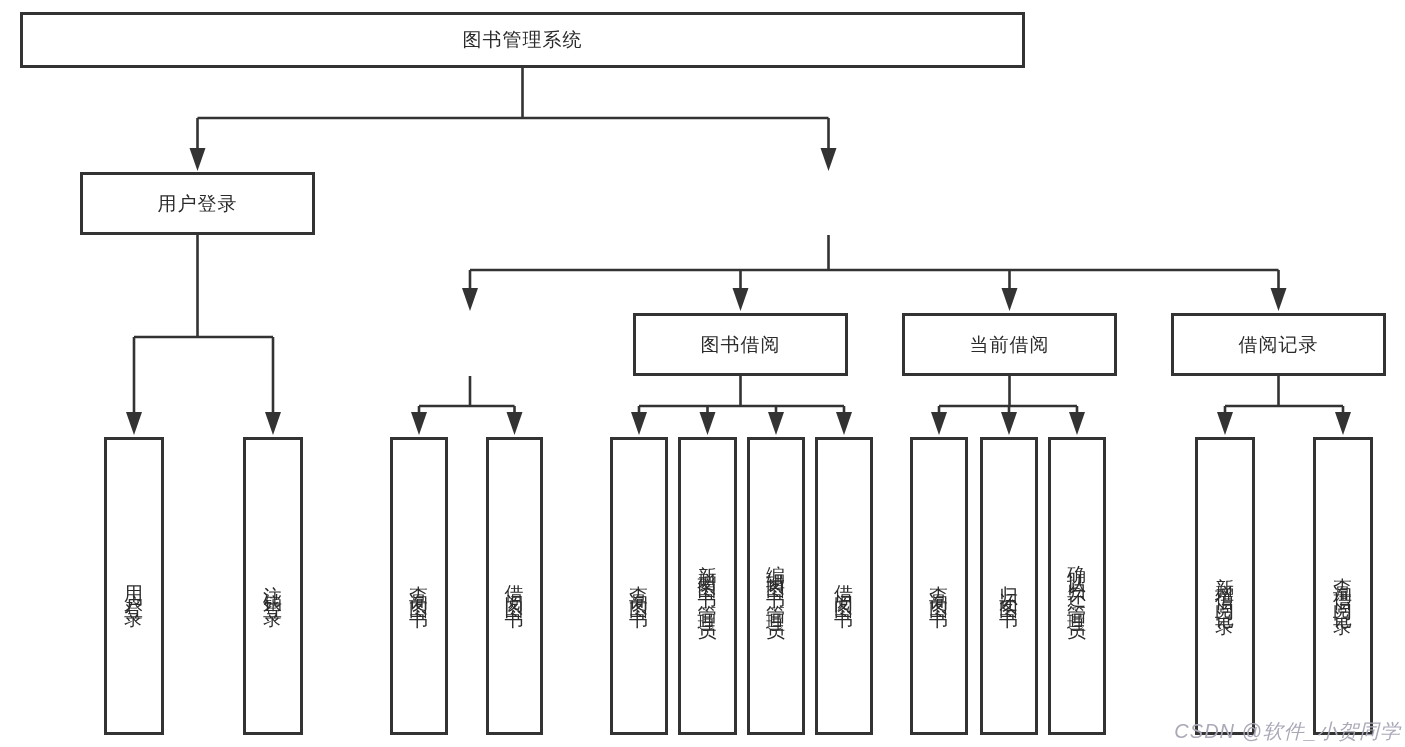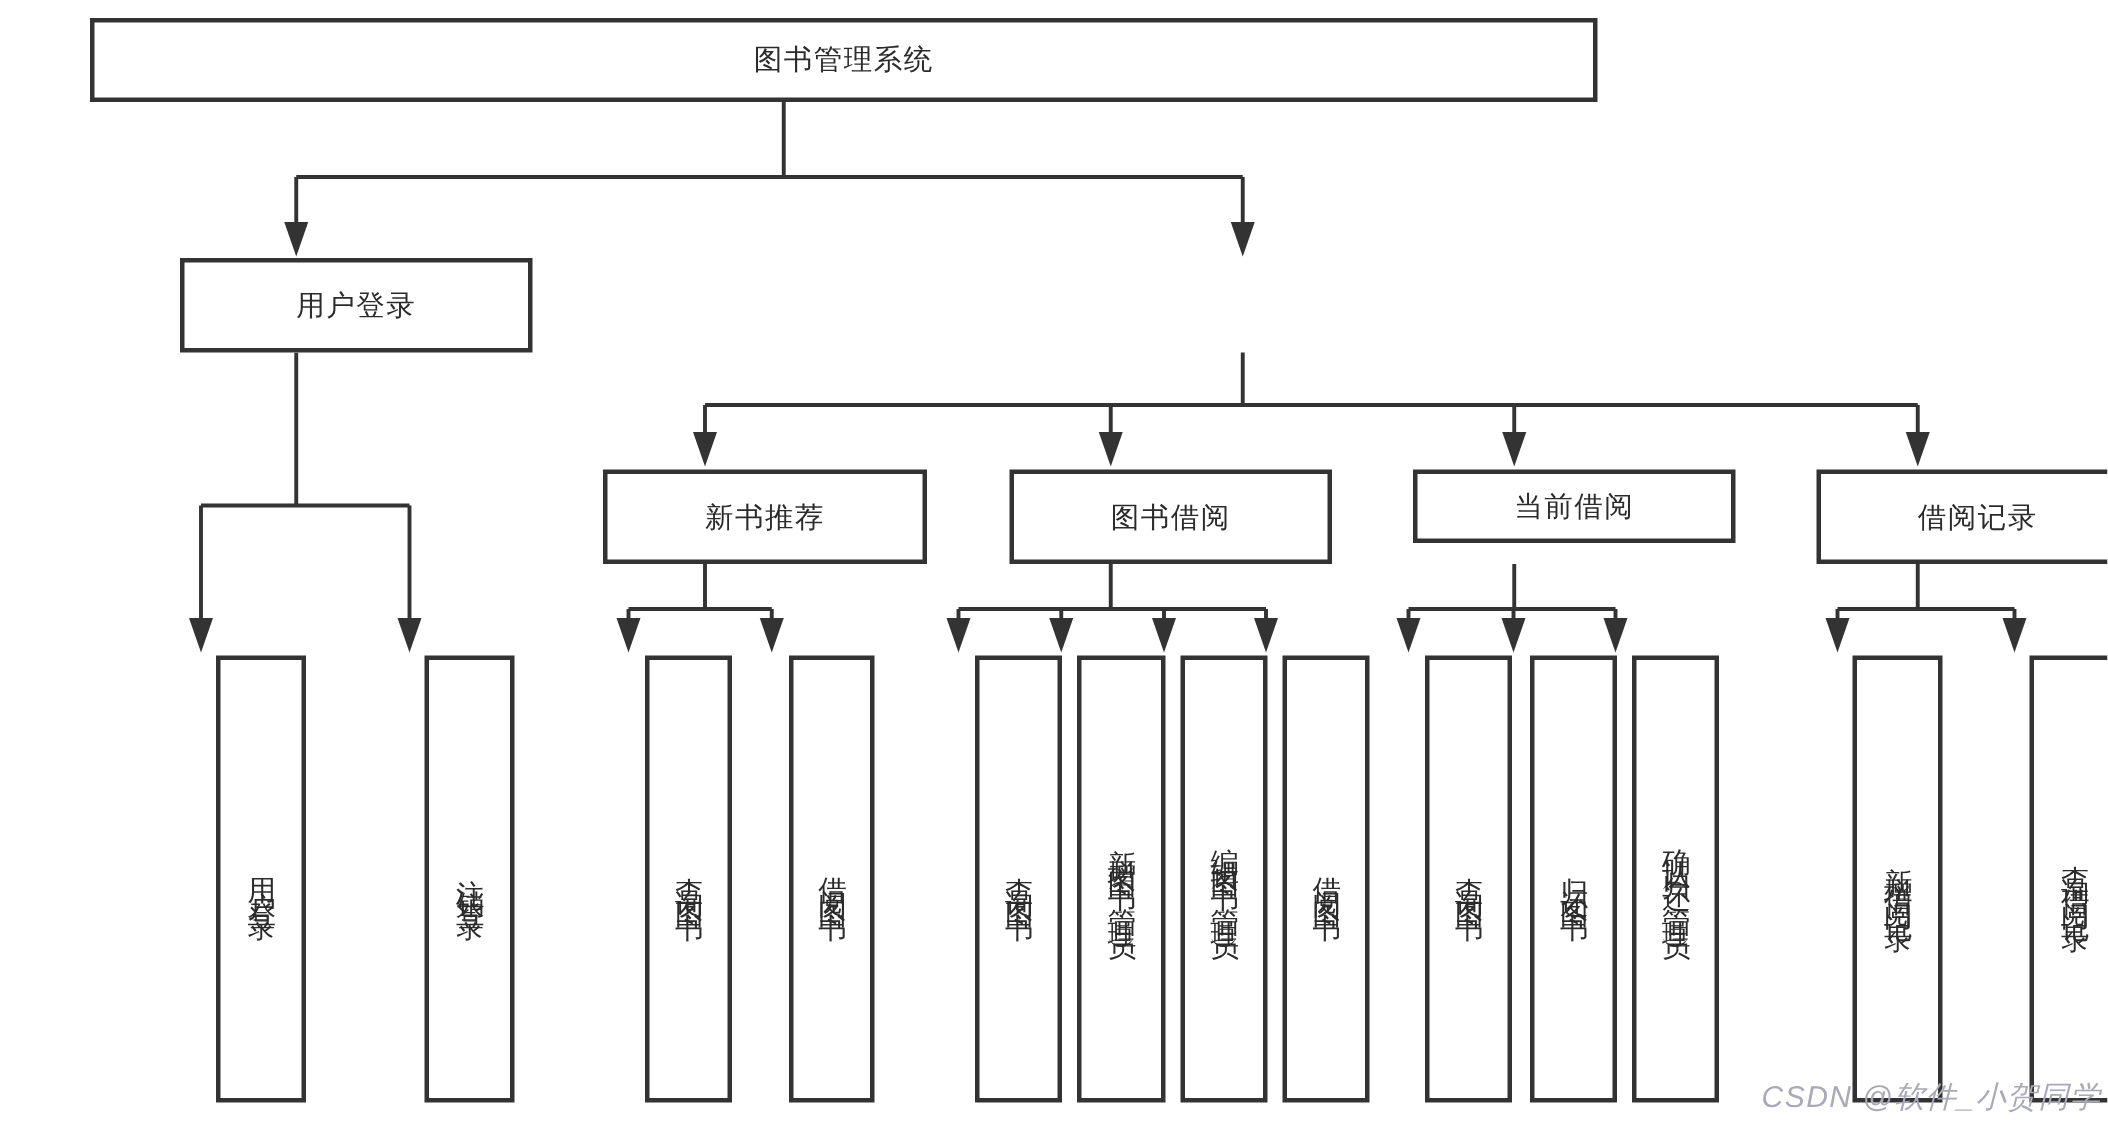--- a/index.html
+++ b/index.html
@@ -34,21 +34,20 @@
     stroke: none;
   }
   .node {
     position: absolute;
     border: 3px solid var(--line_color);
     background: #ffffff;
     display: flex;
     align-items: center;
     justify-content: center;
     color: var(--text_color);
-    margin-left: 40px;
   }
   .hnode {
     font-size: 19px;
     letter-spacing: 1px;
   }
   .vnode {
     writing-mode: vertical-rl;
     text-orientation: mixed;
     font-size: 19px;
     letter-spacing: 8px;
@@ -117,23 +116,22 @@
       <path d="M1278.5 376 V406 M1225 406 H1343 M1225 406 V414 M1343 406 V414"></path>
       <polygon points="1217,412 1233,412 1225,435"></polygon>
       <polygon points="1335,412 1351,412 1343,435"></polygon>
     </g>
   </svg>
 
   <div class="node hnode" style="left:20px; top:12px; width:1005px; height:56px;">图书管理系统</div>
 
   <div class="node hnode" style="left:80px; top:172px; width:235px; height:63px;">用户登录</div>
 
-  <div class="node hnode" style="left:362px; top:313px; width:216px; height:63px;">新书推荐</div>
   <div class="node hnode" style="left:633px; top:313px; width:215px; height:63px;">图书借阅</div>
-  <div class="node hnode" style="left:902px; top:313px; width:215px; height:49px;">当前借阅</div>
+  <div class="node hnode" style="left:902px; top:313px; width:215px; height:63px;">当前借阅</div>
   <div class="node hnode" style="left:1171px; top:313px; width:215px; height:63px;">借阅记录</div>
 
   <div class="node vnode" style="left:104px; top:437px; width:60px; height:298px;">用户登录</div>
   <div class="node vnode" style="left:243px; top:437px; width:60px; height:298px;">注销登录</div>
 
   <div class="node vnode" style="left:390px; top:437px; width:58px; height:298px;">查询图书</div>
   <div class="node vnode" style="left:486px; top:437px; width:57px; height:298px;">借阅图书</div>
 
   <div class="node vnode" style="left:610px; top:437px; width:58px; height:298px;">查询图书</div>
   <div class="node vnode" style="left:678px; top:437px; width:59px; height:298px;">新增图书（管理员）</div>

